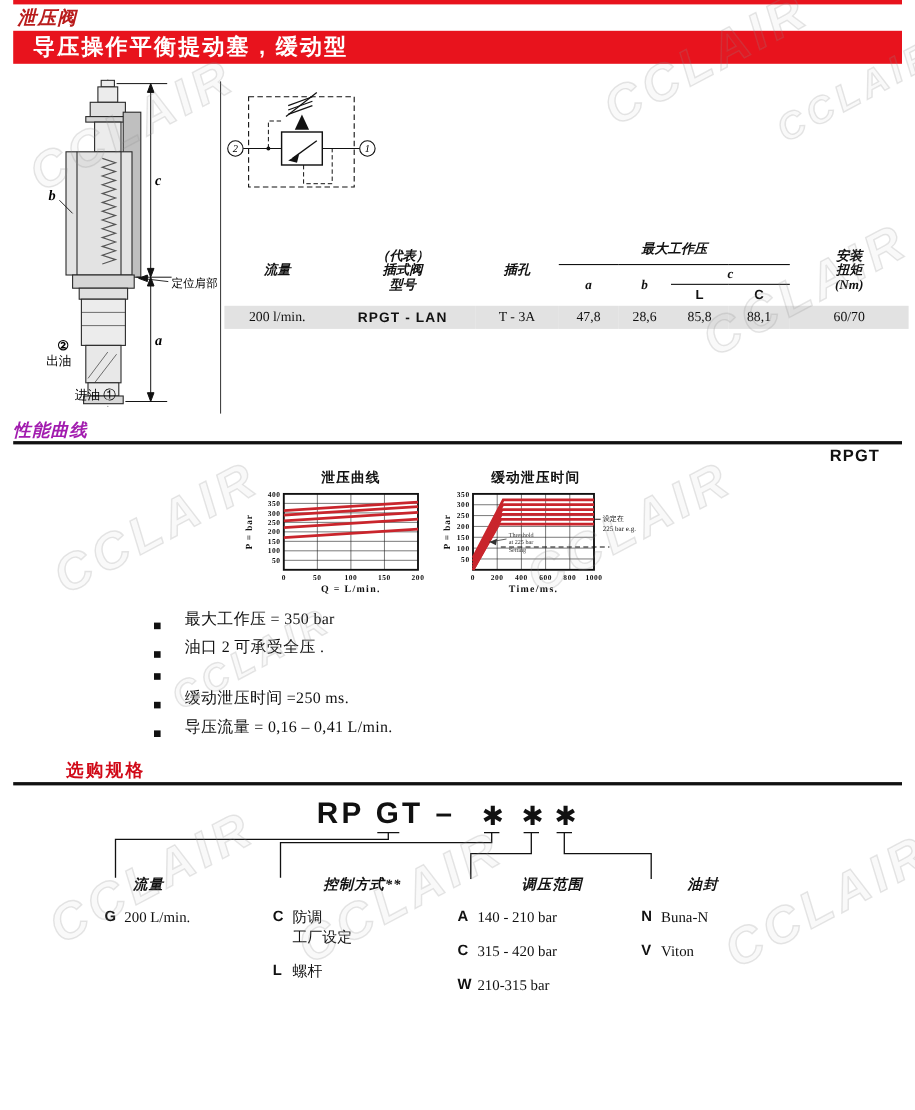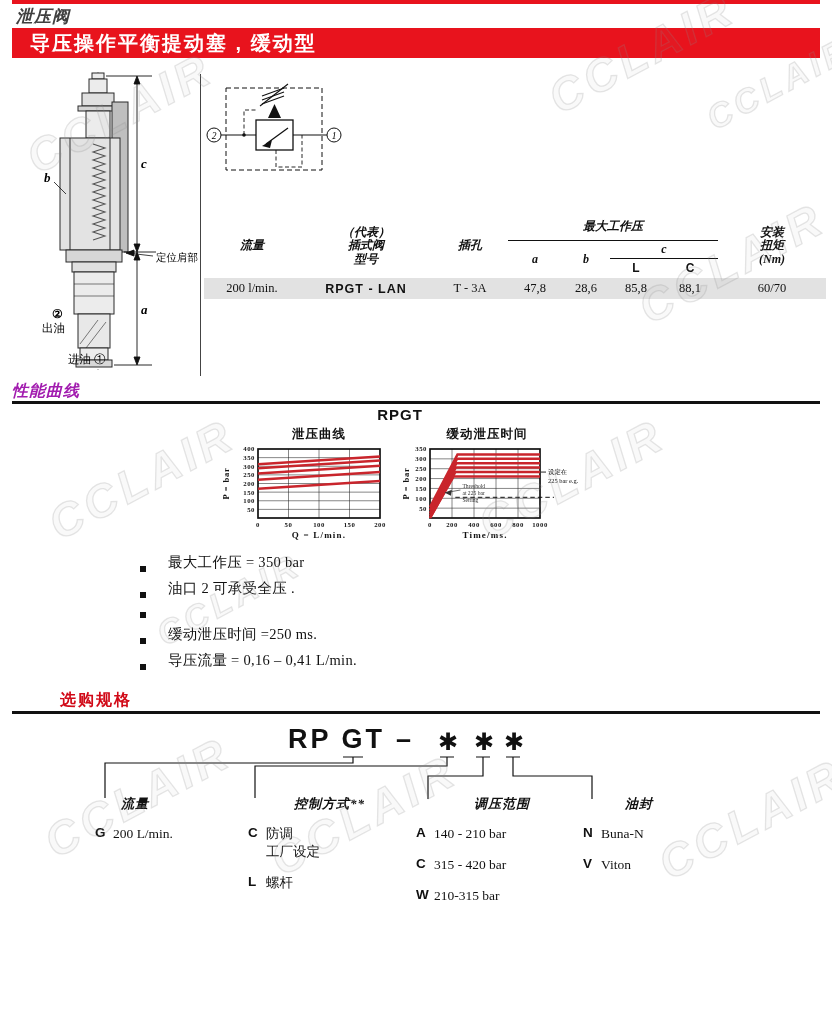--- a/index.html
+++ b/index.html
@@ -2,21 +2,21 @@
 <html><head>
 <meta charset="utf-8">
 <style>
   html,body{margin:0;padding:0;background:#fff;}
   body{width:832px;height:1009px;position:relative;overflow:hidden;
        font-family:"Liberation Sans","DejaVu Sans",sans-serif;color:#111;}
   .abs{position:absolute;}
 
   
   .top-rule{left:12px;right:12px;top:0;height:4px;background:#e8131d;}
-  .doc-type{left:16px;top:5px;font:italic 700 17px "Liberation Serif",serif;color:#404040;letter-spacing:1px;}
+  .doc-type{left:16px;top:5px;font:italic 700 17px "Liberation Serif",serif;color:#b91c1c;letter-spacing:1px;}
   .banner{left:12px;right:12px;top:28px;height:30px;background:#e8131d;color:#fff;
           font-weight:700;font-size:20px;line-height:30px;padding-left:18px;letter-spacing:2px;}
 
   
   .divider{left:200px;top:74px;width:1px;height:302px;background:#444;}
   .fig-svg{left:6px;top:72px;}
   .sym-svg{left:204px;top:80px;}
   svg text{font-family:"Liberation Serif","DejaVu Serif",serif;}
 
   
@@ -25,21 +25,21 @@
   .grp{font:italic 700 12.5px "Liberation Serif",serif;border-bottom:1.2px solid #111;padding-bottom:2px;}
   .hdr-cjk{font:italic 700 12.5px "Liberation Serif",serif;white-space:pre-line;line-height:1.1;}
   .hdr-it{font:italic 700 13px "Liberation Serif",serif;}
   .hdr-bold{font:700 13px "Liberation Sans",sans-serif;}
   .row-gray td{background:#e2e2e2;height:21px;font-family:"Liberation Serif",serif;font-size:12.5px;}
   .row-gray .model-val{font:700 12.5px "Liberation Sans",sans-serif;letter-spacing:1px;}
 
   
   .sec-title{left:12px;font:italic 700 16px "Liberation Serif",serif;color:#a21caf;letter-spacing:1px;}
   .rule{left:12px;right:12px;background:#111;}
-  .model-title{left:0;top:406px;width:800px;text-align:center;font:700 15px "Liberation Sans",sans-serif;letter-spacing:1px;}
+  .model-title{left:0;top:406px;width:800px;text-align:right;font:700 15px "Liberation Sans",sans-serif;letter-spacing:1px;}
   .chart-block{position:absolute;}
   .chart-title{text-align:center;font:700 12.5px "Liberation Sans",sans-serif;letter-spacing:1px;margin-bottom:1px;}
   .bullets{left:140px;top:553px;width:420px;}
   .bullet-row{display:flex;align-items:flex-end;margin-bottom:7px;}
   .bullet-sq{width:6px;height:6px;background:#111;margin:7px 22px 0 0;flex:none;}
   .bullet-text{font:14.5px "Liberation Serif",serif;letter-spacing:0.3px;}
 
   
   .order-title{left:12px;top:690px;font:700 16px "Liberation Sans",sans-serif;color:#d10a18;letter-spacing:2px;margin-left:48px;}
   .code-part{font:700 27px "Liberation Sans",sans-serif;letter-spacing:3px;}

